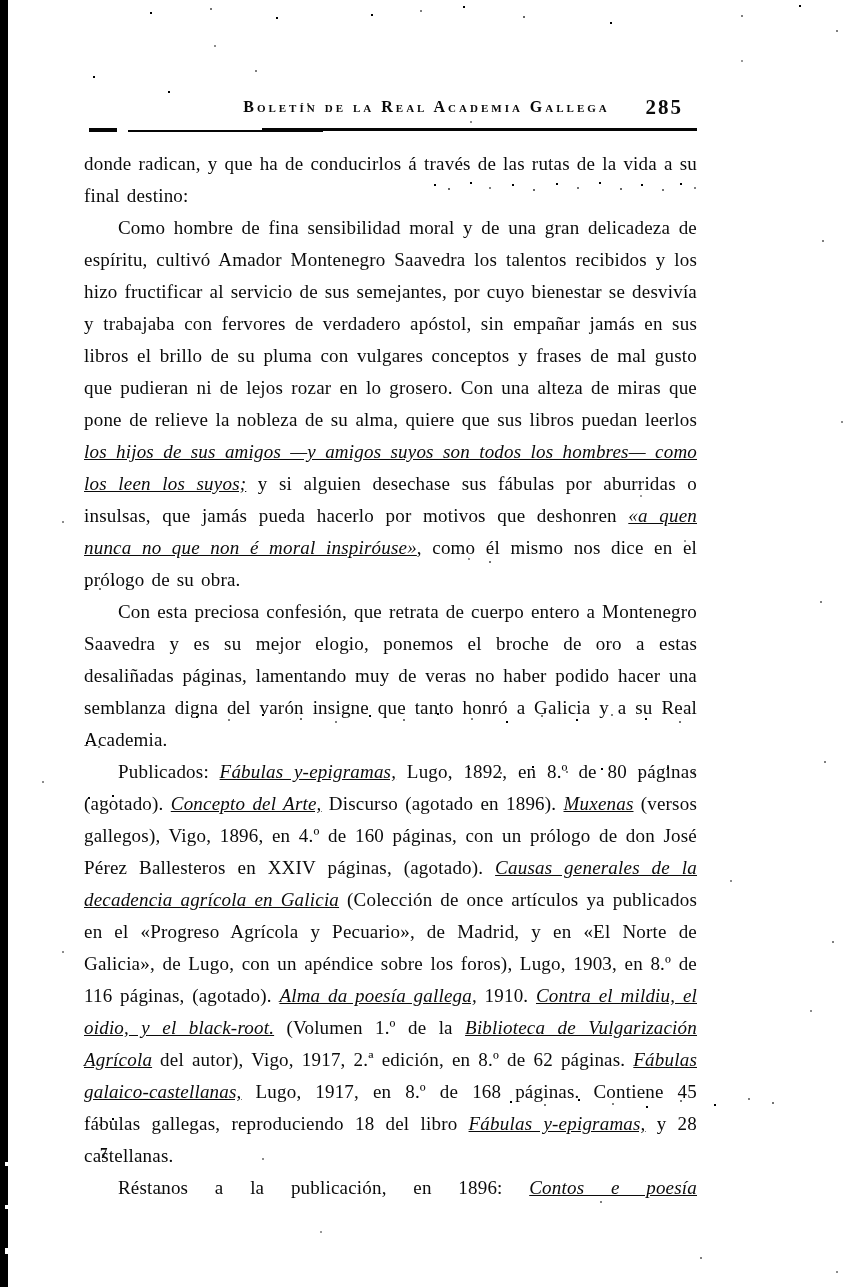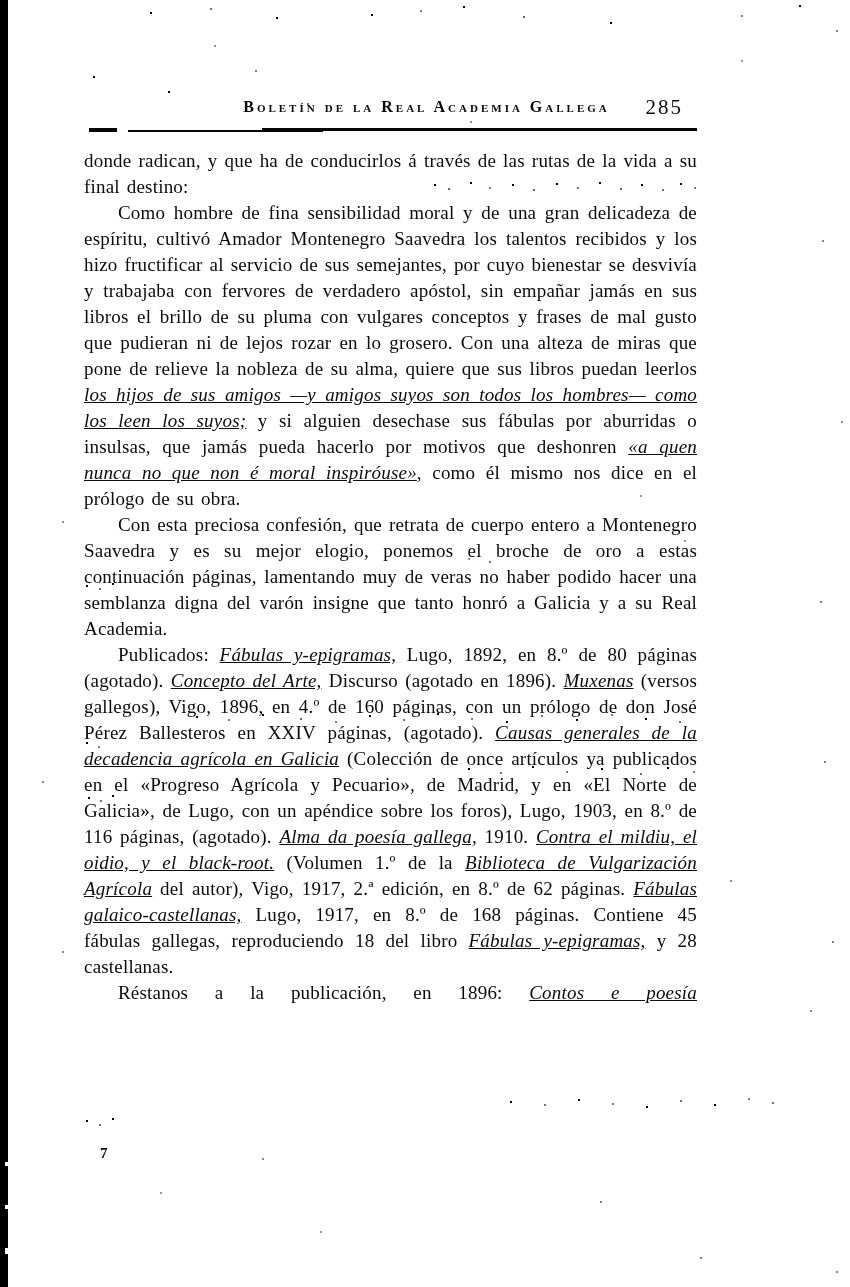--- a/index.html
+++ b/index.html
@@ -60,36 +60,36 @@
     font-size: 16px;
     letter-spacing: 3px;
     color: #090909;
   }
   .header-page {
     position: absolute;
     right: 14px;
     top: -3px;
     font-size: 21px;
     letter-spacing: 2px;
-    font-weight: normal;
+    font-weight: bold;
   }
   .header-rule {
     position: relative;
     margin-top: 9px;
     height: 5px;
   }
   .header-rule .seg { position: absolute; background: #050505; }
   .seg1 { left: 5px;   top: 0;   width: 28px;  height: 4px; }
   .seg2 { left: 44px;  top: 2px; width: 195px; height: 2px; }
   .seg3 { left: 178px; top: 0;   right: 0;     height: 3px; }
 
   .page-body {
     margin-top: 15px;
     font-size: 19px;
-    line-height: 26px;
+    line-height: 32px;
     text-align: justify;
     word-spacing: 2px;
     letter-spacing: 0.2px;
   }
   .para { margin: 0; }
   .para.indent { text-indent: 34px; }
   .para i { font-style: italic; text-decoration: underline; }
   
   .para:last-child { text-align-last: justify; }
 
@@ -161,20 +161,20 @@
       <span class="header-page">285</span>
     </div>
     <div class="header-rule">
       <span class="seg seg1"></span>
       <span class="seg seg2"></span>
       <span class="seg seg3"></span>
     </div>
     <div class="page-body">
         <p class="para"><span>donde radican, y que ha de conducirlos á través de las rutas de la vida a su final destino:</span></p>
         <p class="para indent"><span>Como hombre de fina sensibilidad moral y de una gran delicadeza de espíritu, cultivó Amador Montenegro Saavedra los talentos recibidos y los hizo fructificar al servicio de sus semejantes, por cuyo bienestar se desvivía y trabajaba con fervores de verdadero apóstol, sin empañar jamás en sus libros el brillo de su pluma con vulgares conceptos y frases de mal gusto que pudieran ni de lejos rozar en lo grosero. Con una alteza de miras que pone de relieve la nobleza de su alma, quiere que sus libros puedan leerlos </span><i>los hijos de sus amigos —y amigos suyos son todos los hombres— como los leen los suyos;</i><span> y si alguien desechase sus fábulas por aburridas o insulsas, que jamás pueda hacerlo por motivos que deshonren </span><i>«a quen nunca no que non é moral inspiróuse»</i><span>, como él mismo nos dice en el prólogo de su obra.</span></p>
-        <p class="para indent"><span>Con esta preciosa confesión, que retrata de cuerpo entero a Montenegro Saavedra y es su mejor elogio, ponemos el broche de oro a estas continuación páginas, lamentando muy de veras no haber podido hacer una semblanza digna del varón insigne que tanto honró a Galicia y a su Real Academia.</span></p>
+        <p class="para indent"><span>Con esta preciosa confesión, que retrata de cuerpo entero a Montenegro Saavedra y es su mejor elogio, ponemos el broche de oro a estas desaliñadas páginas, lamentando muy de veras no haber podido hacer una semblanza digna del varón insigne que tanto honró a Galicia y a su Real Academia.</span></p>
         <p class="para indent"><span>Publicados: </span><i>Fábulas y-epigramas,</i><span> Lugo, 1892, en 8.º de 80 páginas (agotado). </span><i>Concepto del Arte,</i><span> Discurso (agotado en 1896). </span><i>Muxenas</i><span> (versos gallegos), Vigo, 1896, en 4.º de 160 páginas, con un prólogo de don José Pérez Ballesteros en XXIV páginas, (agotado). </span><i>Causas generales de la decadencia agrícola en Galicia</i><span> (Colección de once artículos ya publicados en el «Progreso Agrícola y Pecuario», de Madrid, y en «El Norte de Galicia», de Lugo, con un apéndice sobre los foros), Lugo, 1903, en 8.º de 116 páginas, (agotado). </span><i>Alma da poesía gallega,</i><span> 1910. </span><i>Contra el mildiu, el oidio, y el black-root.</i><span> (Volumen 1.º de la </span><i>Biblioteca de Vulgarización Agrícola</i><span> del autor), Vigo, 1917, 2.ª edición, en 8.º de 62 páginas. </span><i>Fábulas galaico-castellanas,</i><span> Lugo, 1917, en 8.º de 168 páginas. Contiene 45 fábulas gallegas, reproduciendo 18 del libro </span><i>Fábulas y-epigramas,</i><span> y 28 castellanas.</span></p>
         <p class="para indent"><span>Réstanos a la publicación, en 1896: </span><i>Contos e poesía</i></p>
       </div>
   </div>
 
   <div class="signature">7</div>
 </div>
 
 </body></html>

